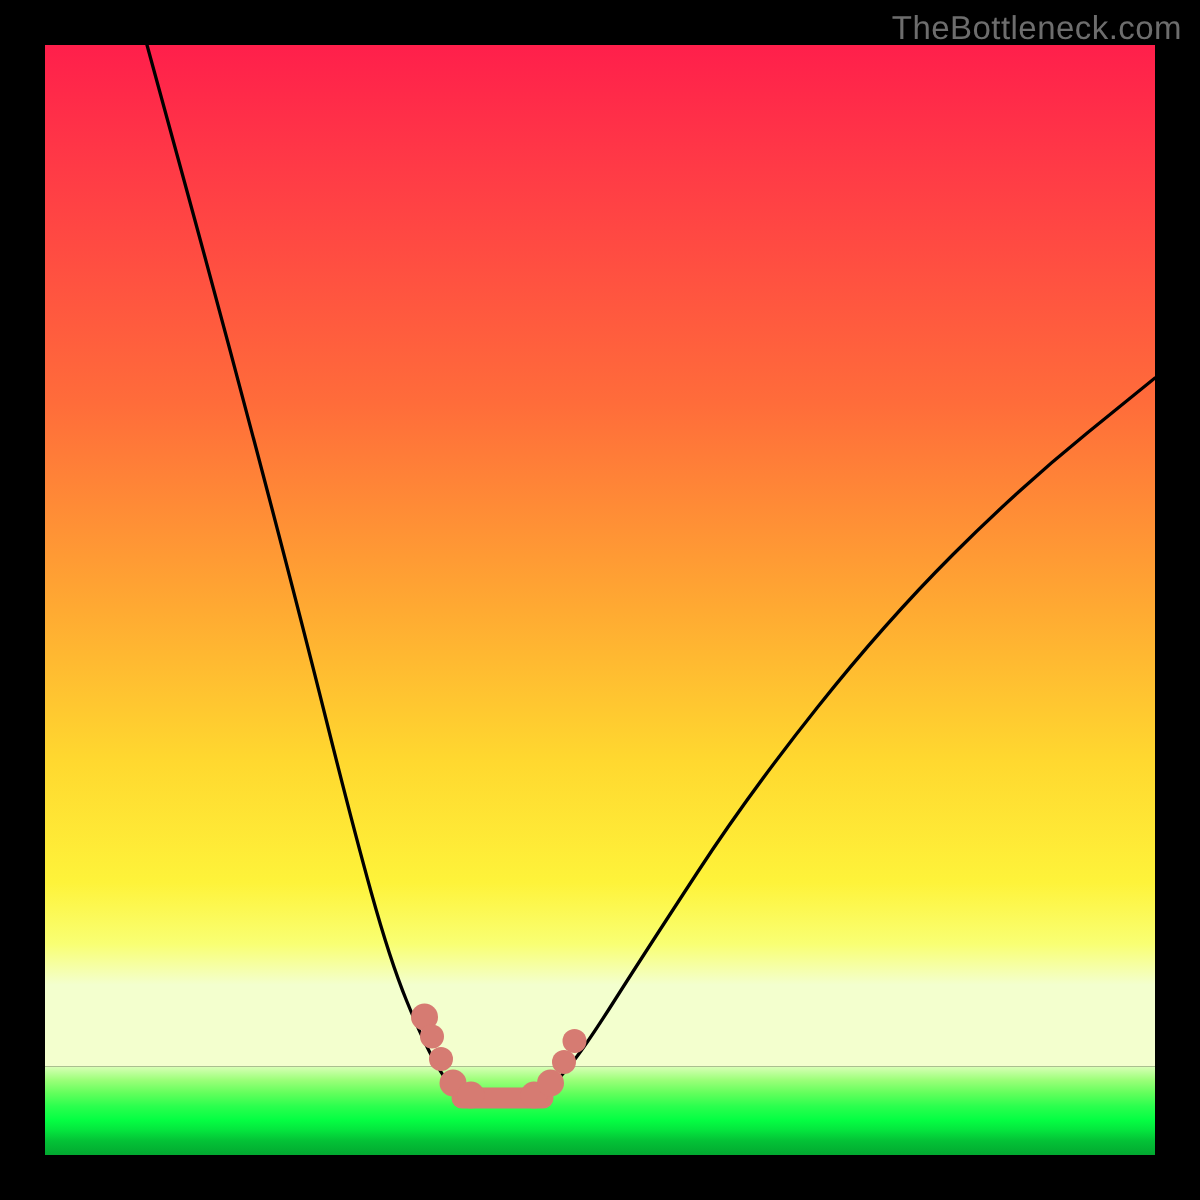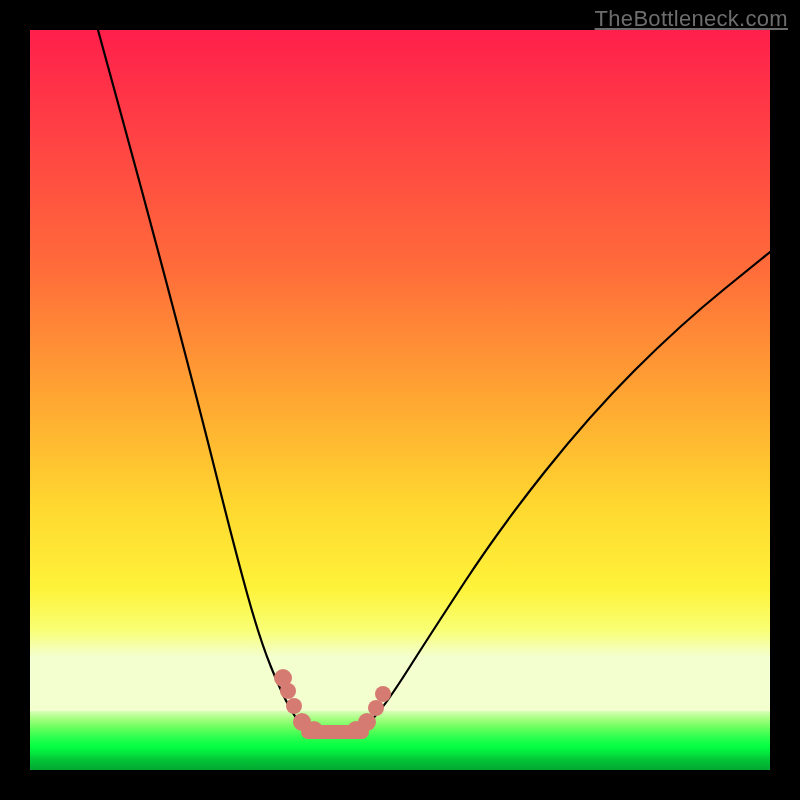--- a/index.html
+++ b/index.html
@@ -19,21 +19,20 @@
   }
   .watermark {
     position: absolute;
     top: 6px;
     right: 12px;
     color: #6d6d6d;
     font-size: 22px;
     font-weight: 400;
     letter-spacing: 0.3px;
     z-index: 50;
-    text-decoration: underline;
   }
   .plot {
     position: absolute;
     left: 30px;
     top: 30px;
     width: 740px;
     height: 740px;
     overflow: hidden;
   }
   .gradient {

